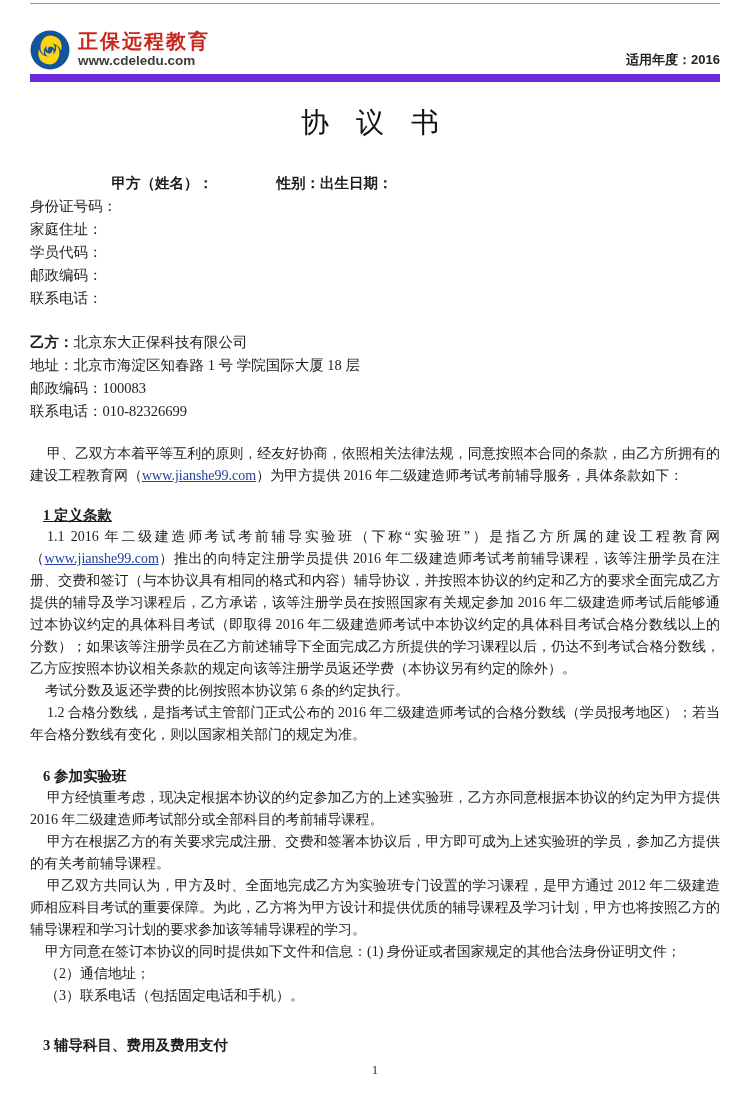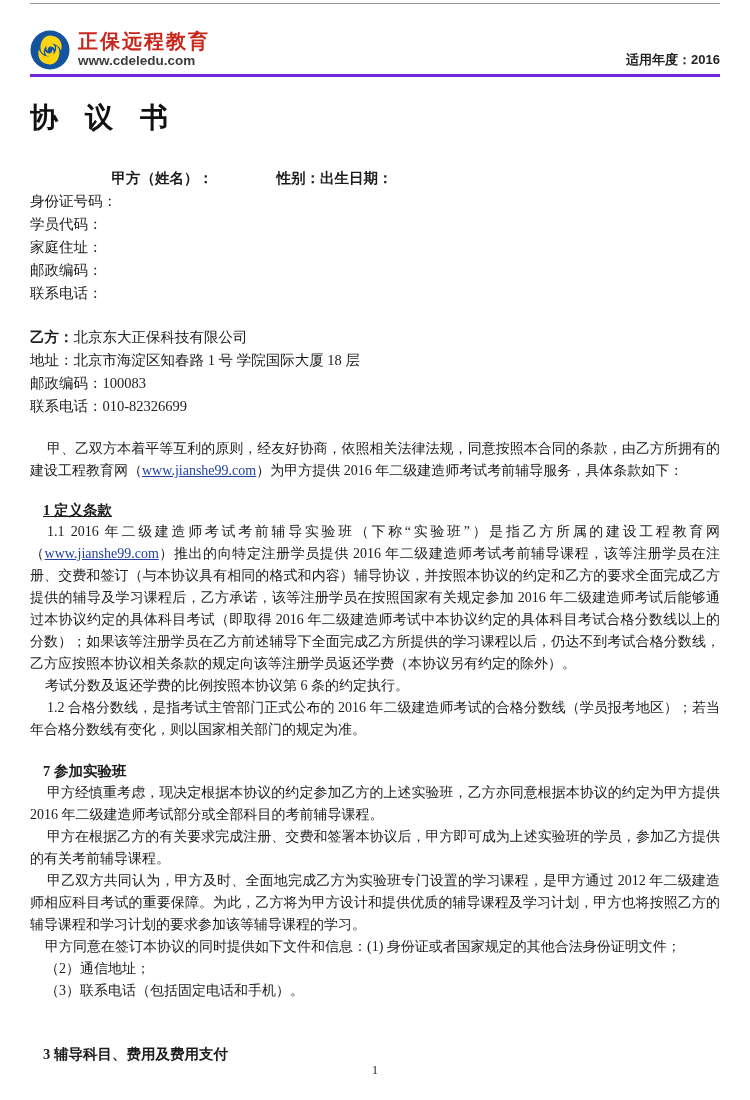--- a/index.html
+++ b/index.html
@@ -14,21 +14,21 @@
     color: #1c1c1c;
     overflow: hidden;
   }
   .topline { border-top: 1px solid #9a9a9a; }
 
   
   .header {
     display: flex;
     justify-content: space-between;
     align-items: flex-end;
-    border-bottom: 3px solid #6d28d9;
+    border-bottom: 8px solid #6d28d9;
     padding: 8px 0 4px 0;
     height: 58px;
     gap: 32px;
   }
   .brand { display: flex; align-items: center; gap: 8px; }
   .logo-mark { width: 40px; height: 40px; flex: 0 0 auto; }
   .brand-text { display: flex; flex-direction: column; line-height: 1.05; }
   .brand-name {
     font-family: "Liberation Sans", "DejaVu Sans", sans-serif;
     font-weight: bold; font-size: 20px; color: #c8271d; letter-spacing: 2px;
@@ -37,22 +37,23 @@
     font-family: "Liberation Sans", "DejaVu Sans", sans-serif;
     font-weight: bold; font-size: 13.5px; color: #3c3c3c; margin-top: 2px;
   }
   .applicable-year {
     font-family: "Liberation Sans", "DejaVu Sans", sans-serif;
     font-weight: bold; font-size: 13px; color: #222; padding-bottom: 1px;
   }
 
   
   .doc-title {
+    text-align: center;
     font-size: 28px;
-    font-weight: bold;
+    font-weight: normal;
     letter-spacing: 10px;
     margin: 22px 0 30px 0;
     color: #111;
   }
 
   
   .party-a { font-size: 14.5px; line-height: 23px; }
   .party-a .row1 { font-weight: bold; display: flex; text-align: right; }
   .party-a .row1 .f-name { width: 183px; }
   .party-a .row1 .f-gender { width: 107px; }
@@ -72,21 +73,21 @@
   .para.sub { text-indent: 15px; }
   .sec-heading {
     font-size: 14.5px;
     font-weight: bold;
     text-indent: 13px;
     margin: 0;
     line-height: 22px;
   }
   .mt-h1 { margin-top: 17px; text-decoration: underline; }
   .mt-h2 { margin-top: 19px; }
-  .mt-h3 { margin-top: 41px; }
+  .mt-h3 { margin-top: 27px; }
   a.doclink { color: #2240a0; text-decoration: underline; cursor: pointer; }
 
   
   .page-number {
     position: absolute;
     bottom: 22px;
     left: 0;
     width: 100%;
     text-align: center;
     font-size: 13px;
@@ -121,22 +122,22 @@
 
   <div class="doc-title">协 议 书</div>
 
   <div class="party-a">
     <div class="row1">
       <span class="f-name">甲方（姓名）：</span>
       <span class="f-gender">性别：</span>
       <span class="f-birth">出生日期：</span>
     </div>
     <div>身份证号码：</div>
+    <div>家庭住址：</div>
     <div>学员代码：</div>
-    <div>家庭住址：</div>
     <div>邮政编码：</div>
     <div>联系电话：</div>
   </div>
 
   <div class="party-b">
     <div>
       <span class="lbl-bold">乙方：</span><span>北京东大正保科技有限公司</span>
     </div>
     <div>
       <span>地址：</span><span>北京市海淀区知春路 1 号  学院国际大厦 18 层</span>
@@ -150,21 +151,21 @@
   </div>
 
   <div class="body-text">
     <p class="para"><span>甲、乙双方本着平等互利的原则，经友好协商，依照相关法律法规，同意按照本合同的条款，由乙方所拥有的建设工程教育网（</span><a class="doclink">www.jianshe99.com</a><span>）为甲方提供 2016 年二级建造师考试考前辅导服务，具体条款如下：</span></p>
 
     <p class="sec-heading mt-h1">1 定义条款</p>
     <p class="para"><span>1.1 2016 年二级建造师考试考前辅导实验班（下称“实验班”）是指乙方所属的建设工程教育网（</span><a class="doclink">www.jianshe99.com</a><span>）推出的向特定注册学员提供 2016 年二级建造师考试考前辅导课程，该等注册学员在注册、交费和签订（与本协议具有相同的格式和内容）辅导协议，并按照本协议的约定和乙方的要求全面完成乙方提供的辅导及学习课程后，乙方承诺，该等注册学员在按照国家有关规定参加 2016 年二级建造师考试后能够通过本协议约定的具体科目考试（即取得 2016 年二级建造师考试中本协议约定的具体科目考试合格分数线以上的分数）；如果该等注册学员在乙方前述辅导下全面完成乙方所提供的学习课程以后，仍达不到考试合格分数线，乙方应按照本协议相关条款的规定向该等注册学员返还学费（本协议另有约定的除外）。</span></p>
     <p class="para sub">考试分数及返还学费的比例按照本协议第 6 条的约定执行。</p>
     <p class="para">1.2 合格分数线，是指考试主管部门正式公布的 2016 年二级建造师考试的合格分数线（学员报考地区）；若当年合格分数线有变化，则以国家相关部门的规定为准。</p>
 
-    <p class="sec-heading mt-h2">7 参加实验班</p>
+    <p class="sec-heading mt-h2">6 参加实验班</p>
     <p class="para">甲方经慎重考虑，现决定根据本协议的约定参加乙方的上述实验班，乙方亦同意根据本协议的约定为甲方提供 2016 年二级建造师考试部分或全部科目的考前辅导课程。</p>
     <p class="para">甲方在根据乙方的有关要求完成注册、交费和签署本协议后，甲方即可成为上述实验班的学员，参加乙方提供的有关考前辅导课程。</p>
     <p class="para">甲乙双方共同认为，甲方及时、全面地完成乙方为实验班专门设置的学习课程，是甲方通过 2012 年二级建造师相应科目考试的重要保障。为此，乙方将为甲方设计和提供优质的辅导课程及学习计划，甲方也将按照乙方的辅导课程和学习计划的要求参加该等辅导课程的学习。</p>
     <p class="para sub">甲方同意在签订本协议的同时提供如下文件和信息：(1) 身份证或者国家规定的其他合法身份证明文件；</p>
     <p class="para sub">（2）通信地址；</p>
     <p class="para sub">（3）联系电话（包括固定电话和手机）。</p>
 
     <p class="sec-heading mt-h3">3 辅导科目、费用及费用支付</p>
   </div>
 

